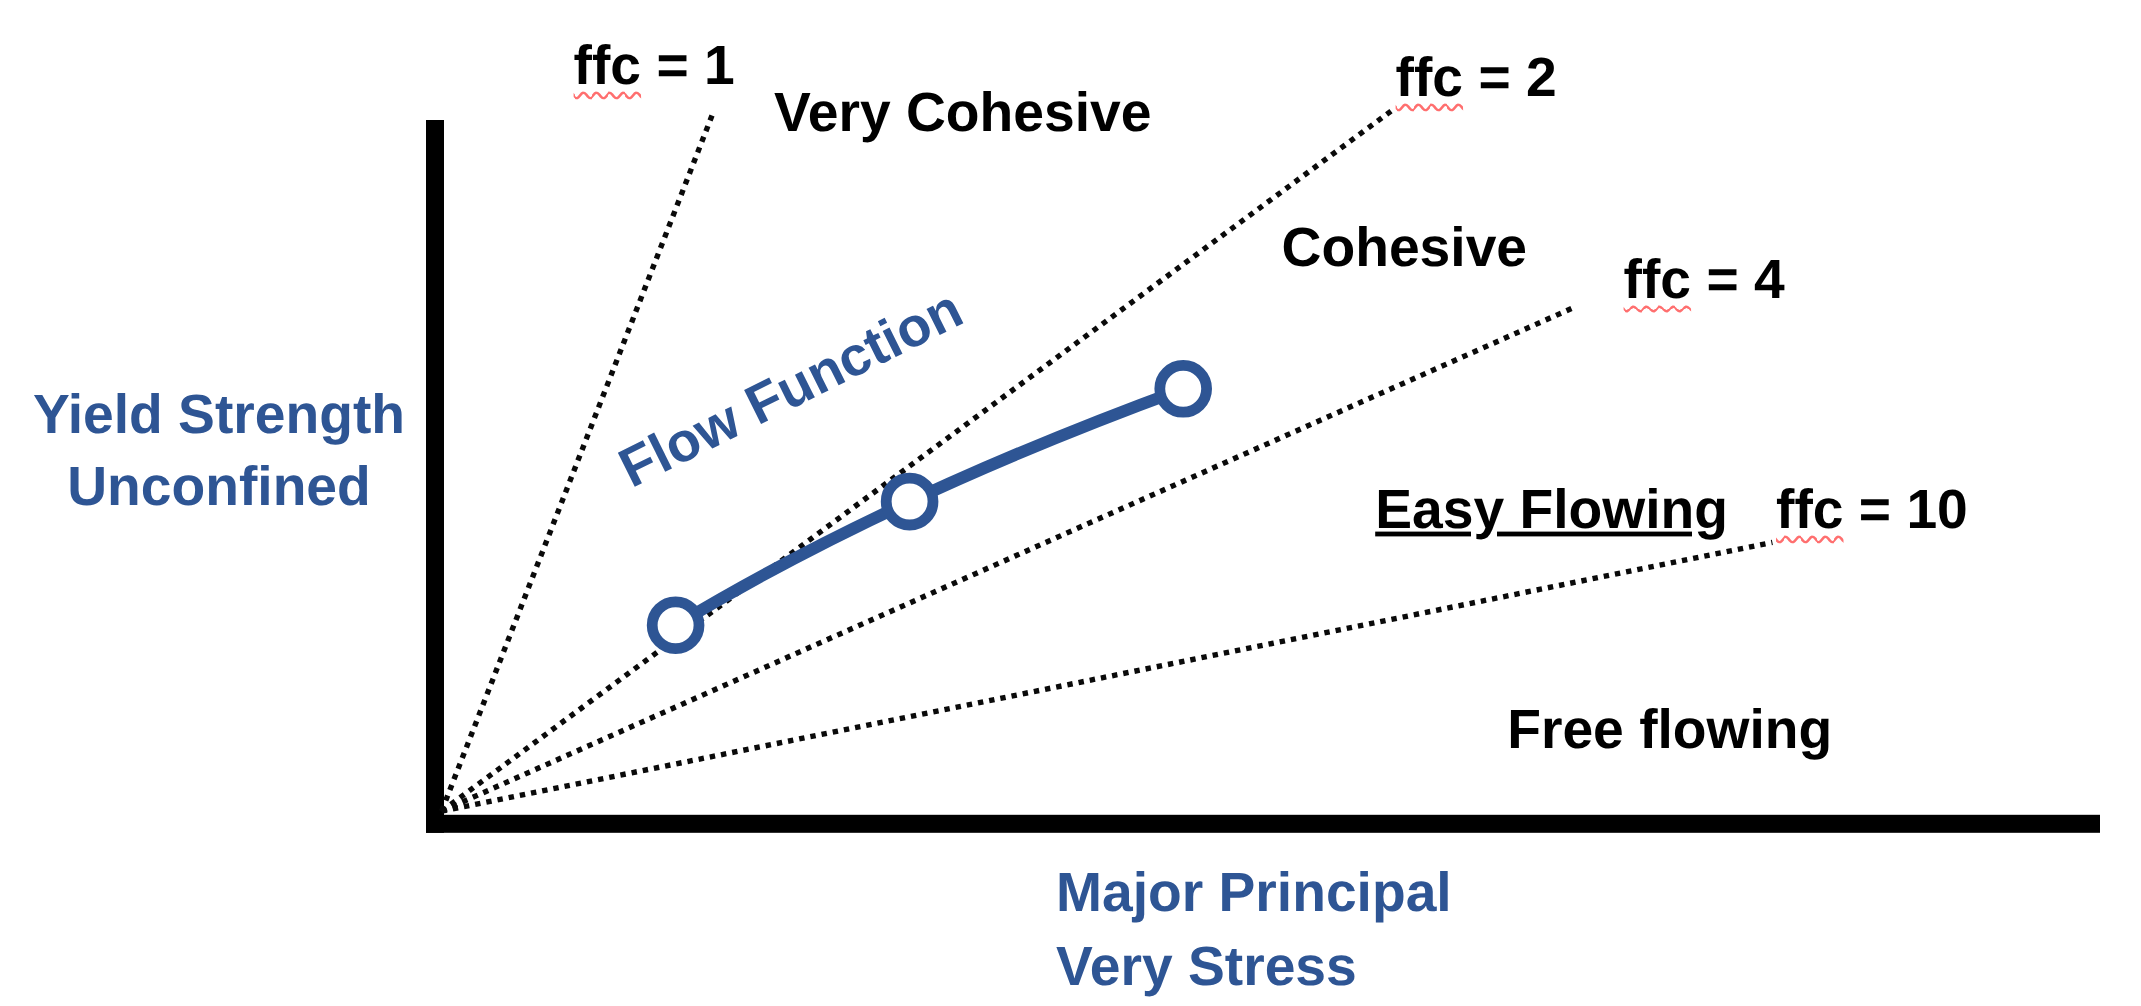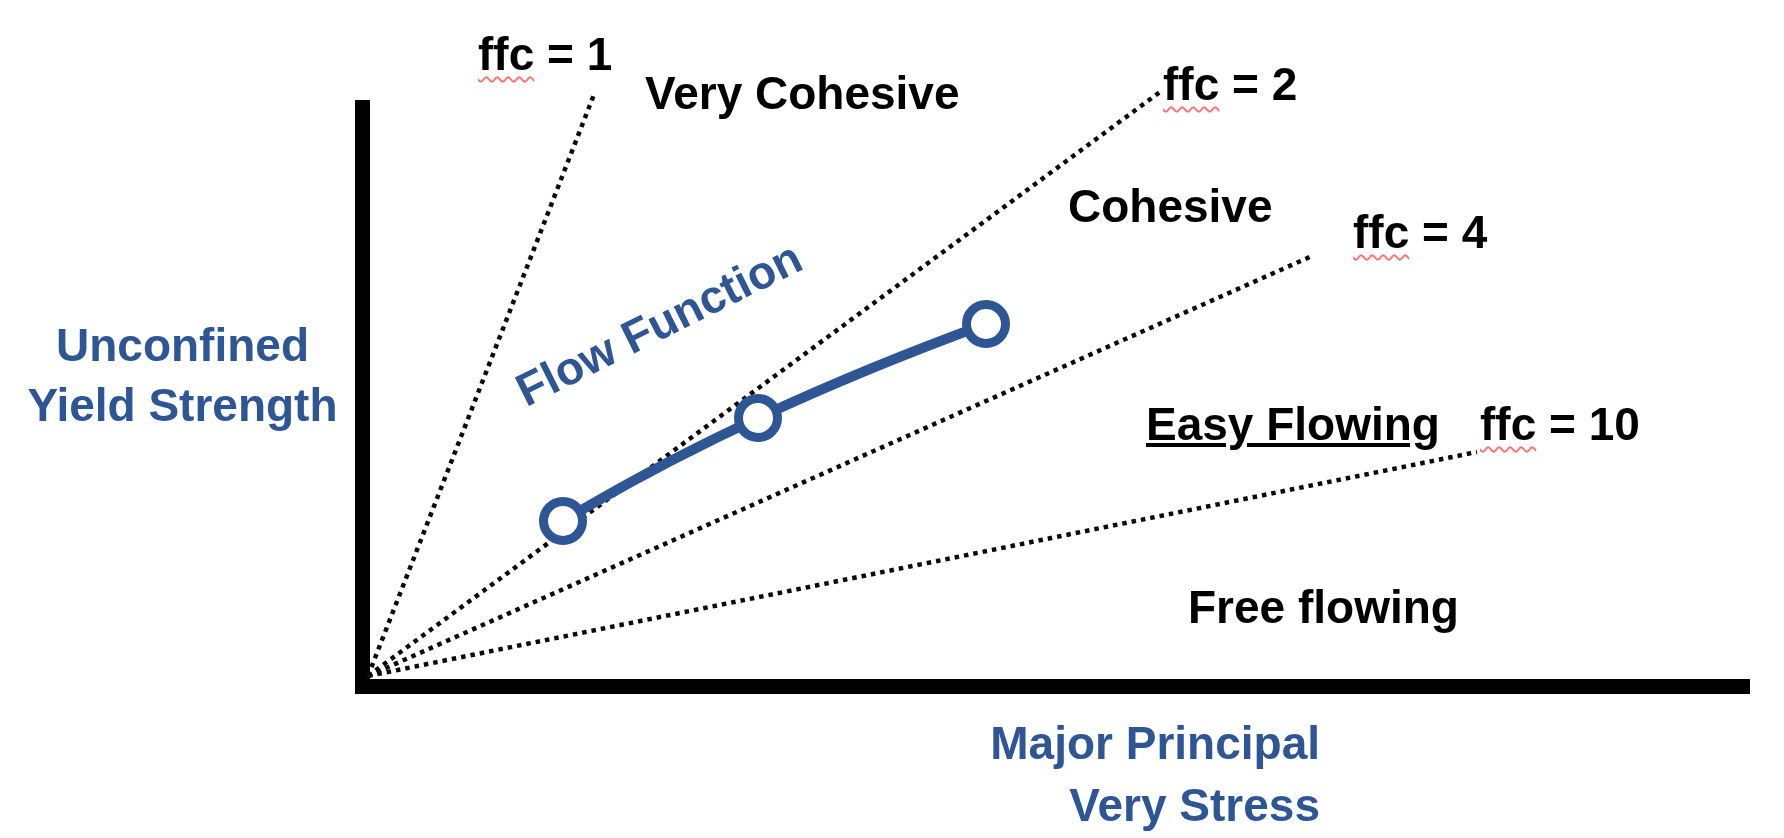--- a/index.html
+++ b/index.html
@@ -23,29 +23,29 @@
   .ffc-word{
     text-decoration-line:underline;
     text-decoration-style:wavy;
     text-decoration-color:#ff6f6f;
     text-decoration-thickness:2px;
     text-underline-offset:6px;
   }
   
   #lbl-ffc1{left:478px;top:29px;}
   #lbl-very-cohesive{left:645px;top:68px;}
-  #lbl-ffc2{left:1163px;top:39px;margin-top:20px;}
+  #lbl-ffc2{left:1163px;top:39px;}
   #lbl-cohesive{left:1068px;top:181px;}
   #lbl-ffc4{left:1310px;top:207px;margin-left:43px;}
   #lbl-easy-flowing{left:1146px;top:399px;text-decoration:underline;}
   #lbl-ffc10{left:1480px;top:399px;text-align:center;}
-  #lbl-free-flowing{left:1188px;top:582px;}
+  #lbl-free-flowing{left:1256px;top:582px;}
   
   #lbl-y-axis{left:0px;top:315px;width:365px;text-align:center;line-height:60px;}
-  #lbl-x-axis{left:880px;top:712px;width:440px;text-align:right;line-height:62px;}
+  #lbl-x-axis{left:880px;top:712px;width:440px;text-align:left;line-height:62px;}
   
   #lbl-flow-function{
     left:470px;top:298px;width:380px;height:56px;
     text-align:center;
     transform:rotate(-26.5deg);
     transform-origin:50% 50%;
   }
 </style>
 </head>
 <body>
@@ -72,22 +72,22 @@
   <div class="lbl" id="lbl-ffc4"><span class="ffc-word">ffc</span><span> = 4</span></div>
 
   <div class="lbl" id="lbl-ffc10"><span class="ffc-word">ffc</span><span> = 10</span></div>
 
   <div class="lbl" id="lbl-very-cohesive">Very Cohesive</div>
   <div class="lbl" id="lbl-cohesive">Cohesive</div>
   <div class="lbl" id="lbl-easy-flowing">Easy Flowing</div>
   <div class="lbl" id="lbl-free-flowing">Free flowing</div>
 
   <div class="lbl blue" id="lbl-y-axis">
+    <div>Yield Strength</div>
     <div>Unconfined</div>
-    <div>Yield Strength</div>
   </div>
 
   <div class="lbl blue" id="lbl-x-axis">
     <div>Major Principal</div>
     <div>Very Stress</div>
   </div>
 
   <div class="lbl blue" id="lbl-flow-function">Flow Function</div>
 
 </div>

